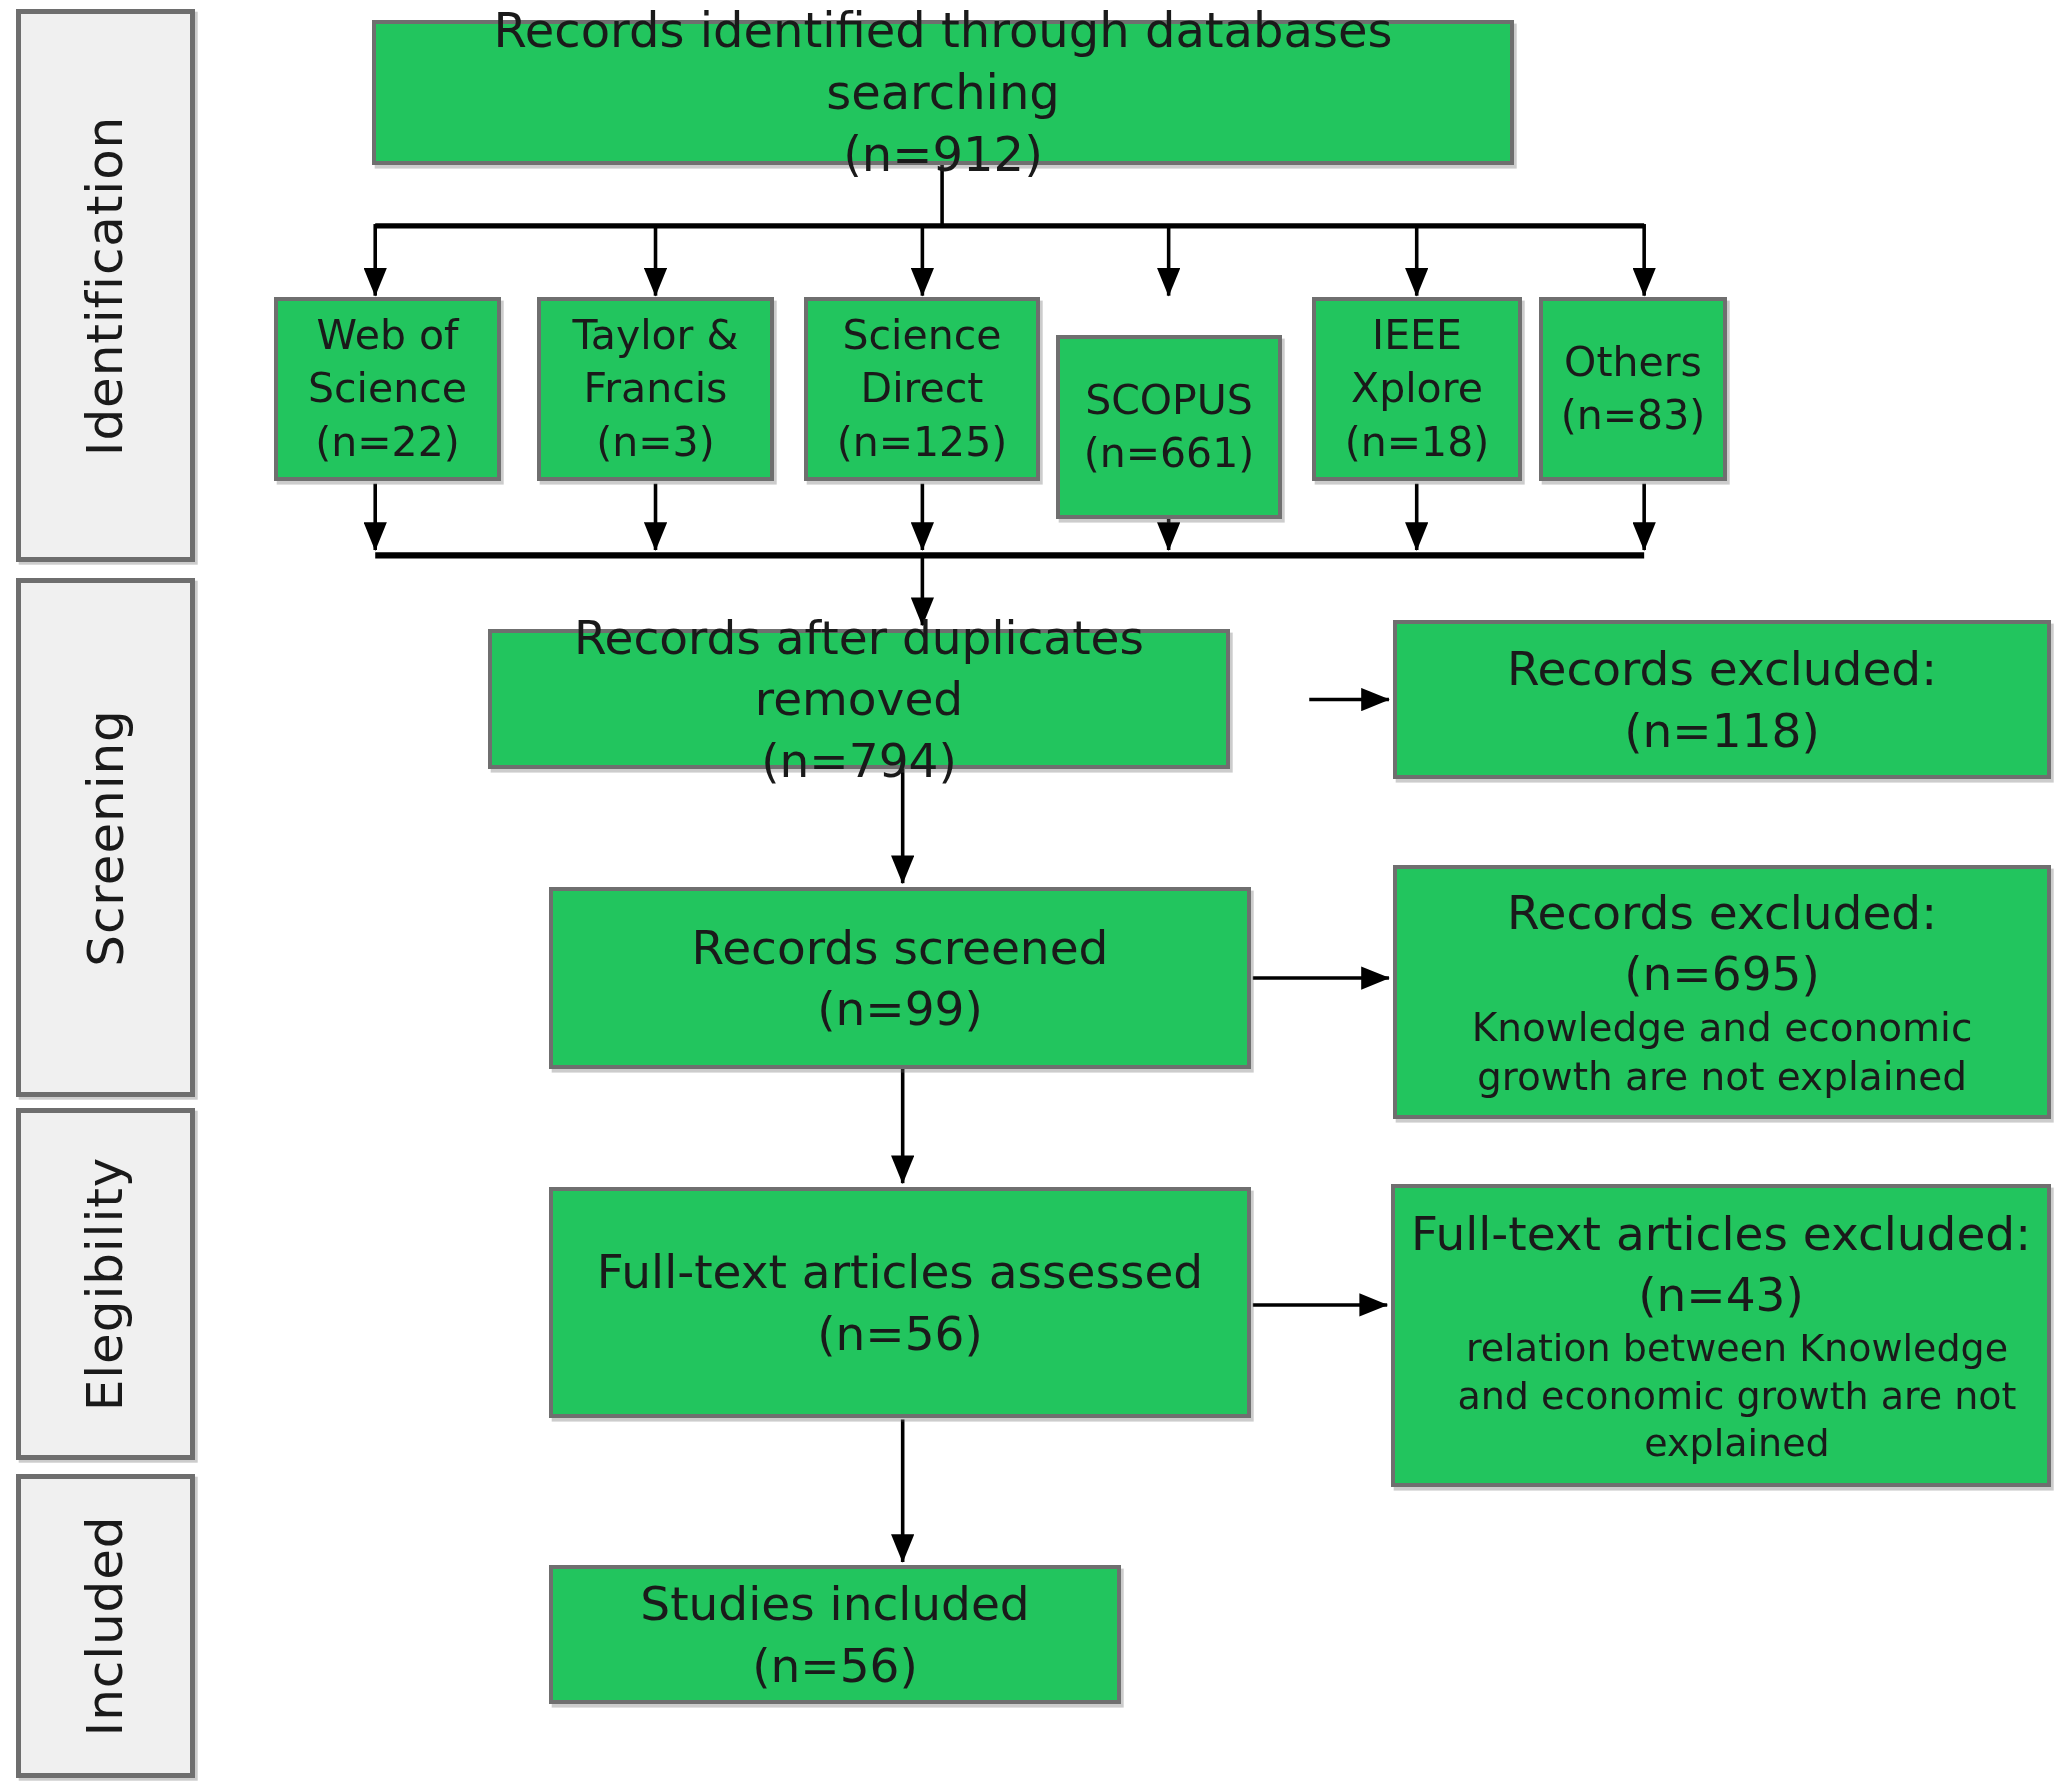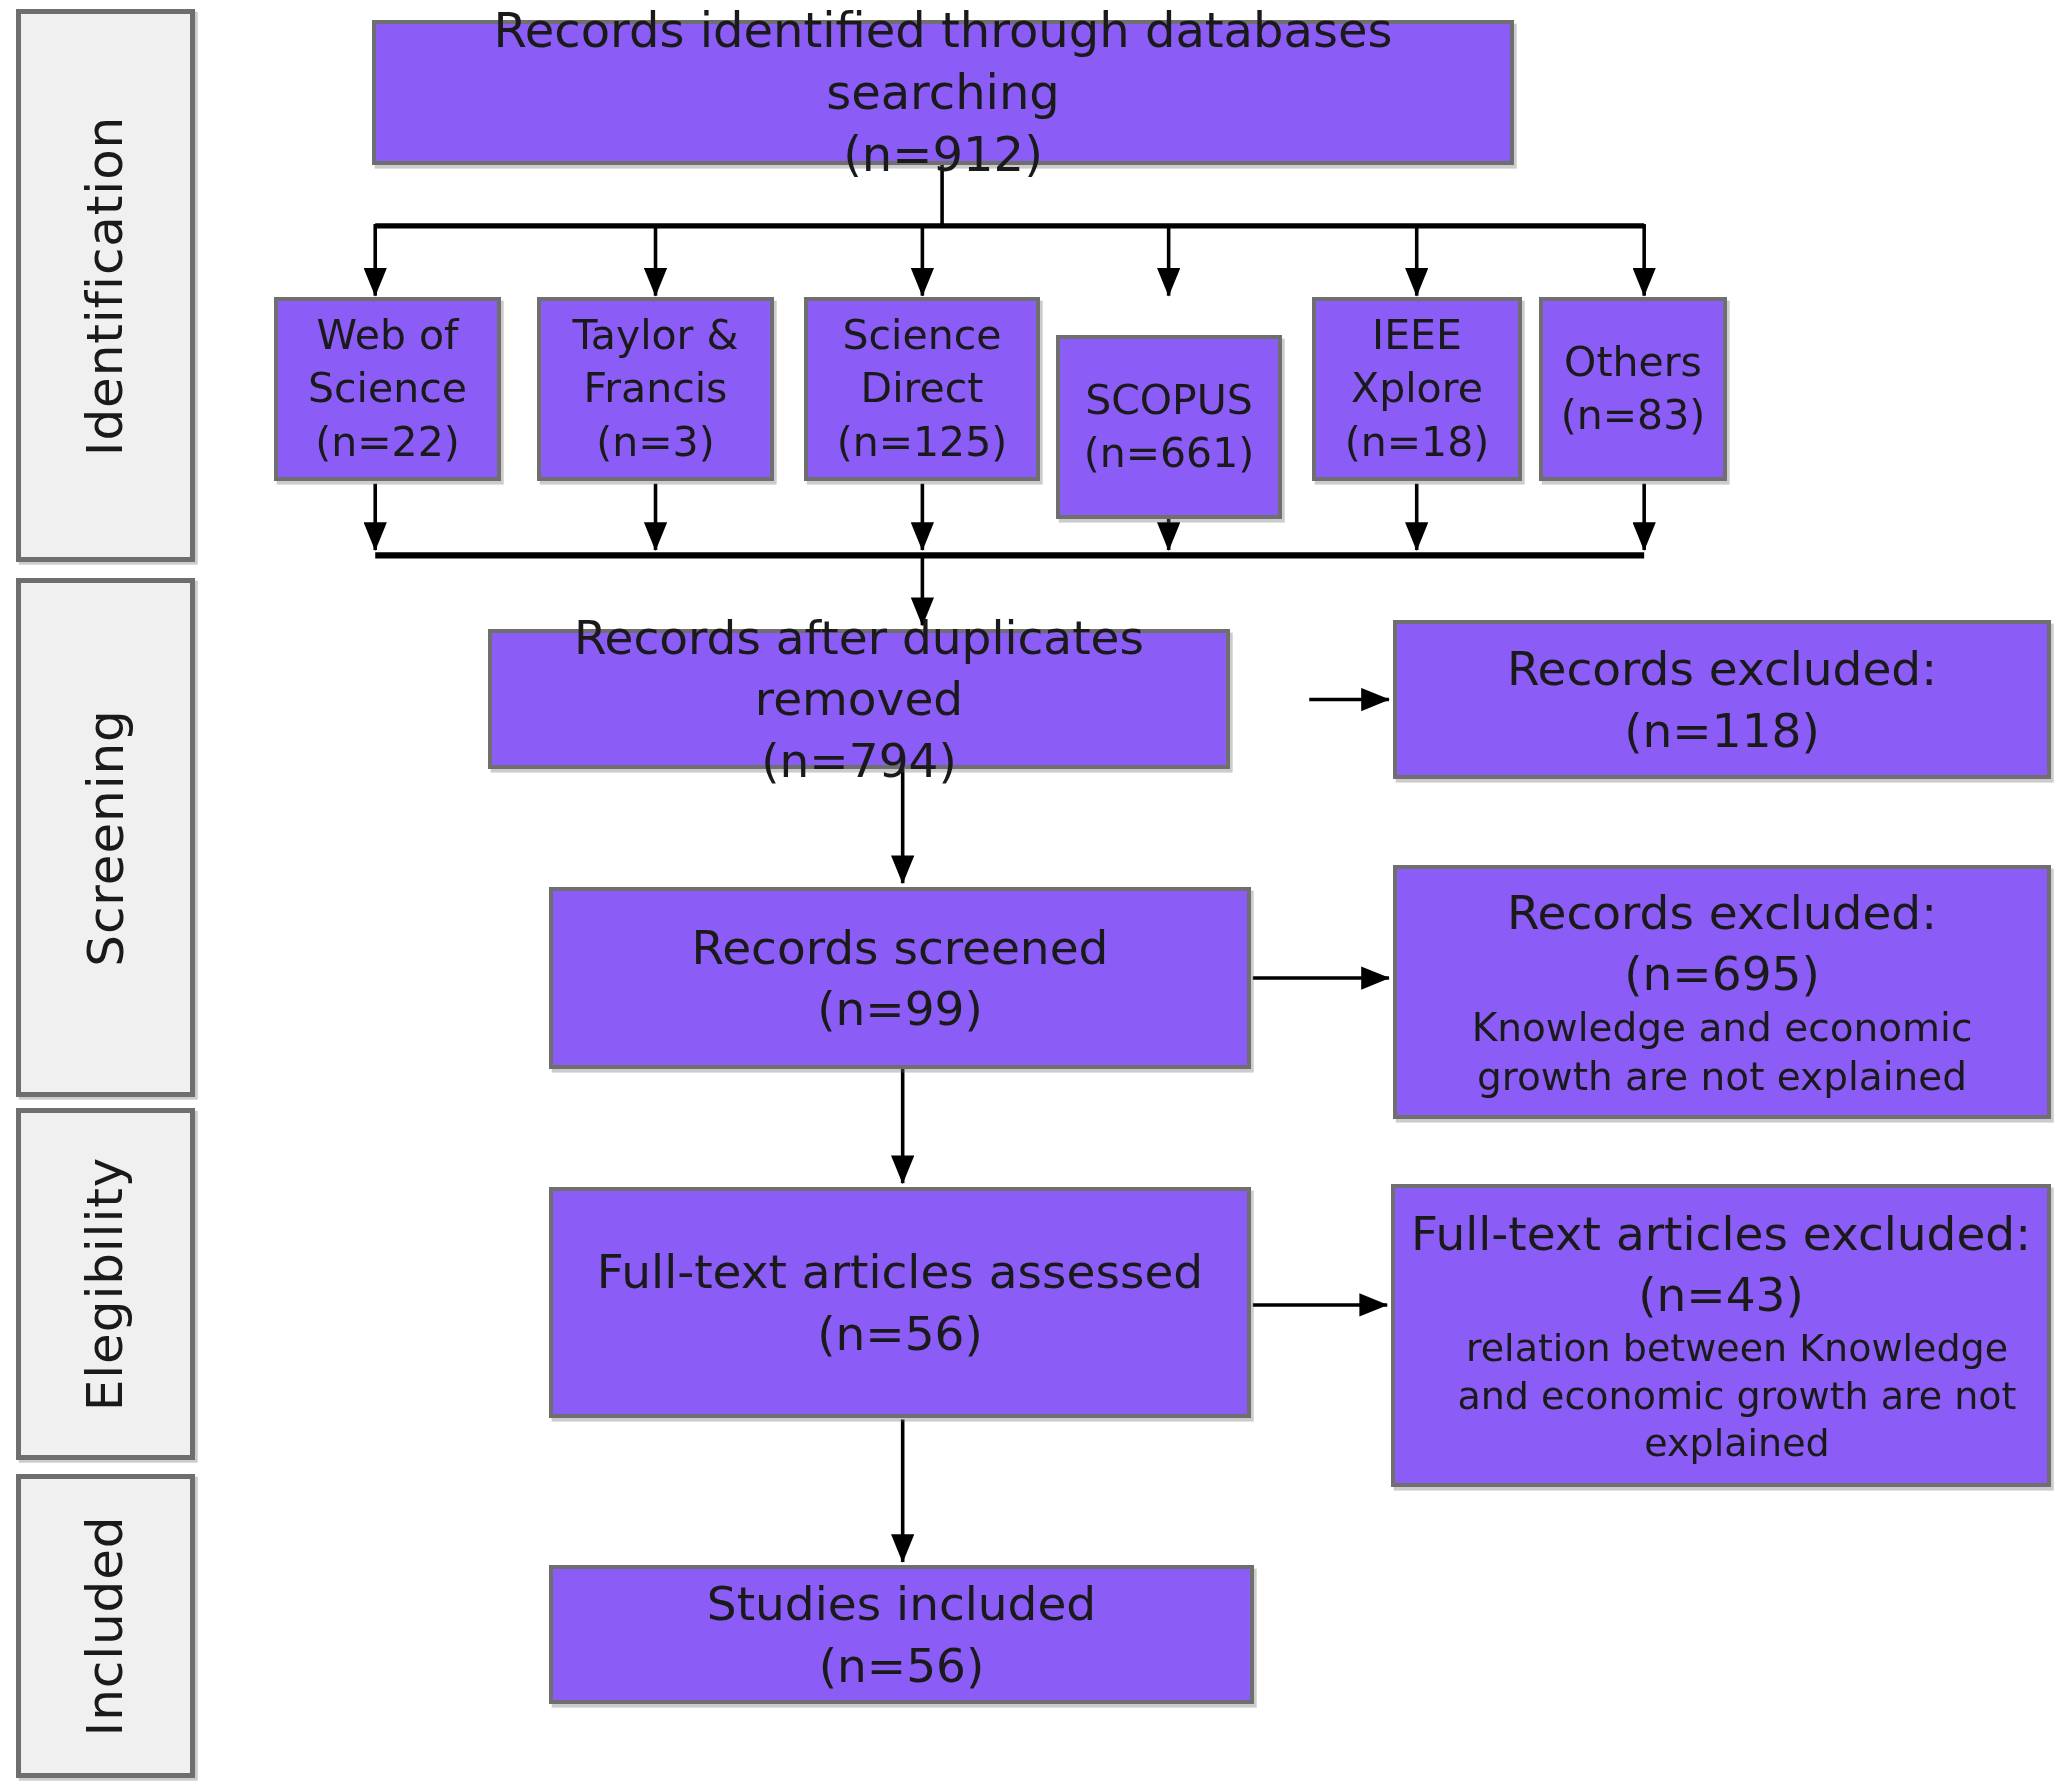--- a/index.html
+++ b/index.html
@@ -22,21 +22,21 @@
   }
   .vtext{
     transform:rotate(-90deg);
     white-space:nowrap;
     font-size:50px;
     letter-spacing:0.9px;
   }
   
   .fbox{
     position:absolute;
-    background:#8b5cf6;
+    background:#22c55e;
     border:4.5px solid #6f6f6f;
     box-sizing:border-box;
     display:flex;flex-direction:column;
     align-items:center;justify-content:center;
     text-align:center;
     line-height:1.3;
     box-shadow:2.7px 3.6px 0 rgba(110,110,110,.35);
   }
   #box-identified{left:372px;top:19.7px;width:1142px;height:145px;font-size:48px;}
   .srcbox{top:297px;height:184px;font-size:41px;}
@@ -45,21 +45,21 @@
   #box-src-2{left:804px;width:236px;}
   #box-src-3{left:1056px;width:226px;margin-top:38px;}
   #box-src-4{left:1312px;width:210px;}
   #box-src-5{left:1539px;width:188px;}
   #box-duplicates{left:488px;top:629px;width:742px;height:140px;font-size:47px;}
   #box-excluded118{left:1393px;top:620px;width:658px;height:159px;font-size:47px;}
   #box-screened{left:549px;top:887px;width:702px;height:182px;font-size:47px;}
   #box-excluded695{left:1393px;top:865px;width:658px;height:254px;font-size:47px;}
   #box-fulltext{left:549px;top:1187px;width:702px;height:231px;font-size:47px;}
   #box-ftexcluded{left:1391px;top:1184px;width:660px;height:303px;font-size:47px;}
-  #box-studies{left:549px;top:1565px;width:705px;height:139px;font-size:47px;}
+  #box-studies{left:549px;top:1565px;width:572px;height:139px;font-size:47px;}
   .reason{font-size:39px;line-height:1.25;max-width:591px;}
   #box-ftexcluded .reason{font-size:38px;max-width:564px;margin-left:32px;}
   #arrow-layer{position:absolute;left:0;top:0;pointer-events:none;}
   #stage-identification{left:16px;top:9px;width:179px;height:553px;}
   #stage-screening{left:16px;top:578px;width:179px;height:519px;}
   #stage-elegibility{left:16px;top:1108px;width:179px;height:352px;}
   #stage-included{left:16px;top:1474px;width:179px;height:304px;}
 </style>
 </head>
 <body>

